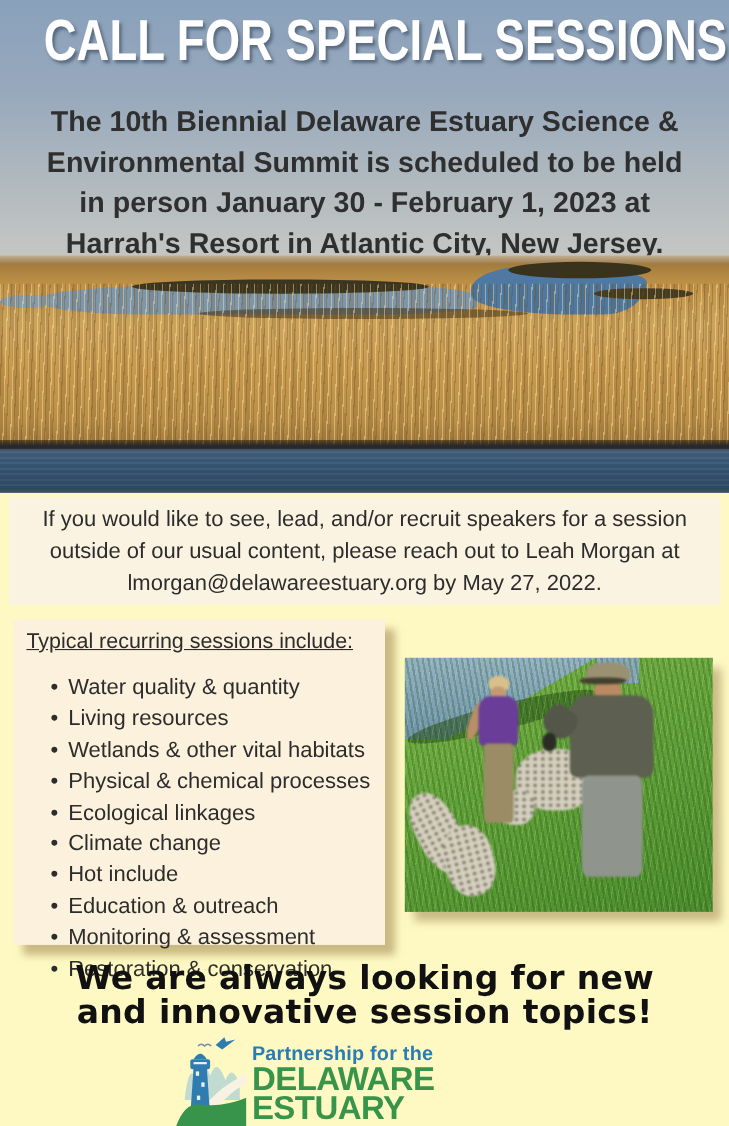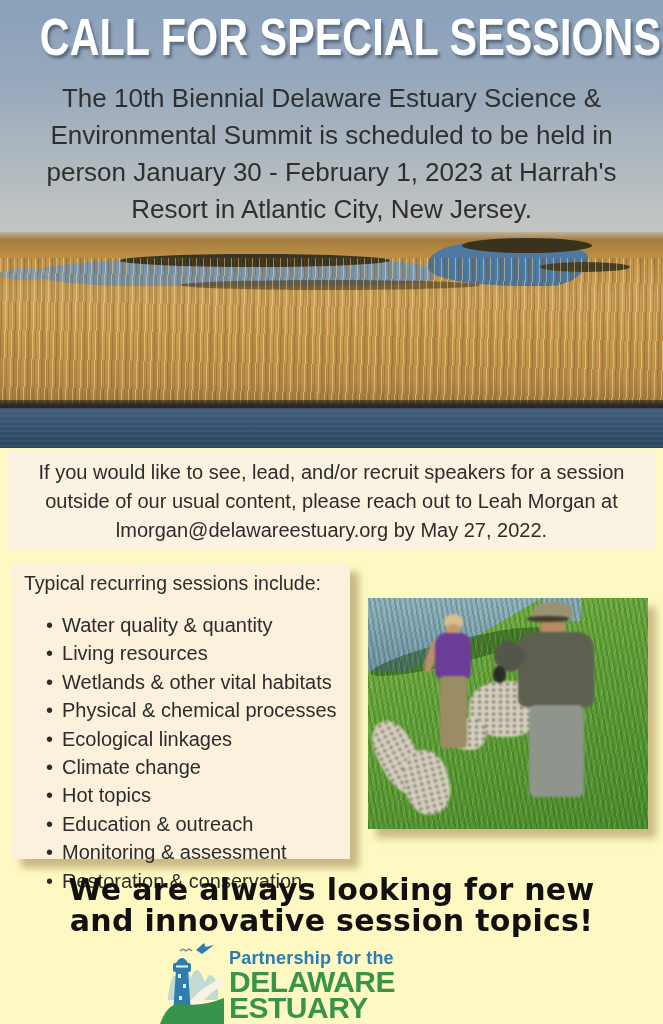--- a/index.html
+++ b/index.html
@@ -14,22 +14,22 @@
     background:linear-gradient(180deg,#89a1bb 0%,#97a8bc 35%,#b3bbbf 75%,#c4c6c3 100%);
   }
   .title{
     margin:0; padding-top:5px; text-align:center;
     font-size:47px; font-weight:bold; color:#ffffff; letter-spacing:0;
     transform:scale(.88,1.12); transform-origin:50% 0;
     text-shadow:2.5px 2.5px 3px rgba(58,74,94,.65);
     white-space:nowrap;
   }
   .intro{
-    margin:20px auto 0; width:604px; text-align:center;
-    font-size:26px; line-height:37px; color:#2f2f2f;
+    margin:32px auto 0; width:604px; text-align:center;
+    font-size:26px; line-height:37px; color:#2f2f2f;font-weight:bold;
   }
   
   .marsh{
     position:absolute; left:0; top:232px; width:663px; height:216px; overflow:hidden;
     background:linear-gradient(180deg,
       #c1b294 0px,#b09672 4px,
       #a27c3e 8px,#b68a44 20px,
       #c2944a 30px,#cda35c 62px,
       #c89a4f 102px,#bb8f49 150px,
       #a87f41 168px,#55432b 173px,
@@ -59,21 +59,21 @@
     background:#faf3e1; box-sizing:border-box;
     display:flex; align-items:center; justify-content:center; padding:0 20px;
   }
   .note-box p{margin:0; text-align:center; font-size:20px; line-height:29px; color:#2c2c2c;}
   
   .sessions-box{
     position:absolute; left:12px; top:563px; width:338px; height:296px;
     background:#fbf1dc; box-sizing:border-box; padding:9px 4px 0 12px;
     box-shadow:9px 9px 7px rgba(152,121,66,.5);
   }
-  .sessions-heading{margin:0; font-size:19.5px; color:#2c2c2c;}
+  .sessions-heading{margin:0; font-size:19.5px; color:#2c2c2c;text-decoration:underline;}
   .sessions-box ul{list-style:none; margin:16px 0 0; padding:0 0 0 22px;}
   .sessions-box li{font-size:20px; line-height:28.4px; color:#2c2c2c;}
   .sessions-box li::before{content:"•"; margin-right:9px;}
   
   .field{
     position:absolute; left:368px; top:598px; width:280px; height:231px; overflow:hidden;
     background:linear-gradient(160deg,#7cb548 0%,#63a23a 45%,#4c8c2e 100%);
     box-shadow:8px 9px 8px rgba(152,121,66,.5);
   }
   .field *{position:absolute;}
@@ -155,21 +155,21 @@
 
   <div class="sessions-box">
     <p class="sessions-heading">Typical recurring sessions include:</p>
     <ul>
       <li>Water quality &amp; quantity</li>
       <li>Living resources</li>
       <li>Wetlands &amp; other vital habitats</li>
       <li>Physical &amp; chemical processes</li>
       <li>Ecological linkages</li>
       <li>Climate change</li>
-      <li>Hot topics</li>
+      <li>Hot include</li>
       <li>Education &amp; outreach</li>
       <li>Monitoring &amp; assessment</li>
       <li>Restoration &amp; conservation</li>
     </ul>
   </div>
 
   <div class="field">
     <div class="fp-water"></div>
     <div class="fp-water2"></div>
     <div class="fp-bank"></div>

